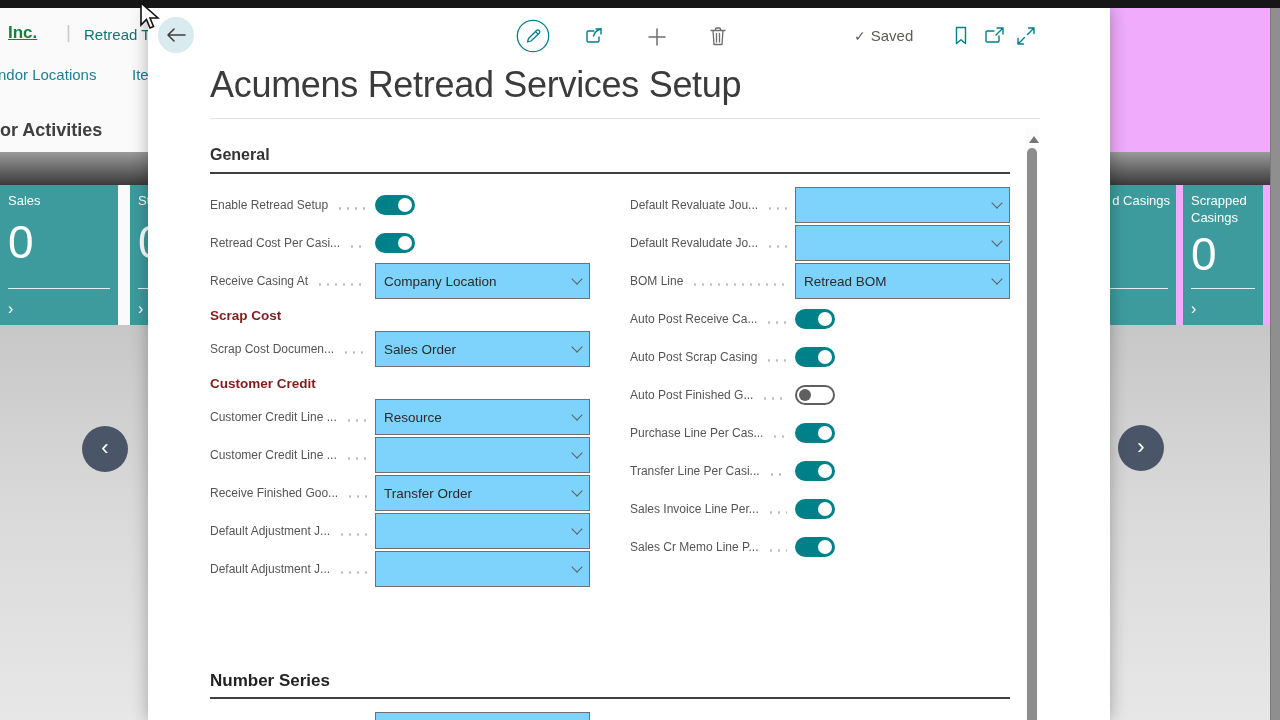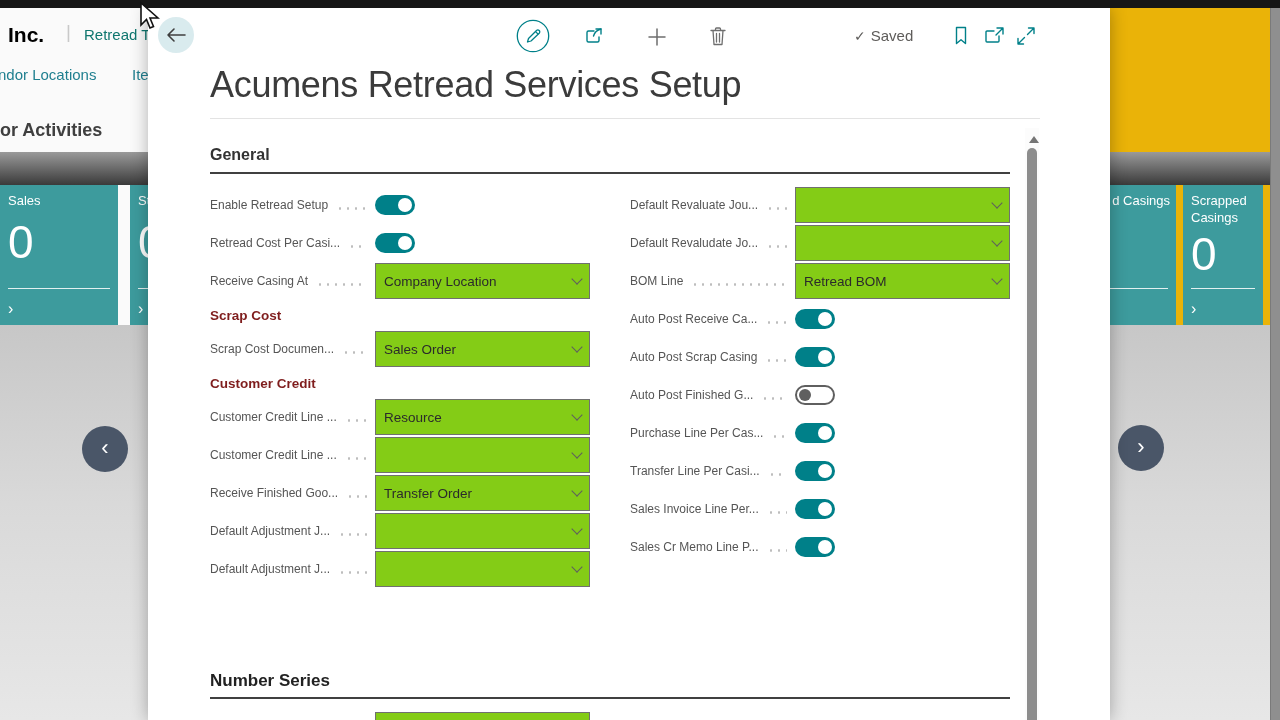--- a/index.html
+++ b/index.html
@@ -8,23 +8,23 @@
     position:relative; width:1280px; height:720px; overflow:hidden;
     font-family:"Liberation Sans", sans-serif; background:#fff; margin:0 auto;
   }
   .abs { position:absolute; }
 
   
   .topbar { position:absolute; left:0; top:0; width:1280px; height:8px; background:#161616; z-index:40; }
 
   
   .bg-left  { position:absolute; left:0; top:8px; width:148px; height:712px; background:#fafafa; overflow:hidden; }
-  .bg-right { position:absolute; left:1110px; top:8px; width:170px; height:712px; background:#eab308; overflow:hidden; }
-
-  .company { left:8px; top:15px; font-size:21px; font-weight:700; color:#000000; white-space:nowrap; }
+  .bg-right { position:absolute; left:1110px; top:8px; width:170px; height:712px; background:#f0abfc; overflow:hidden; }
+
+  .company { left:8px; top:15px; font-size:17px; font-weight:700; color:#15803d; white-space:nowrap;text-decoration:underline; }
   .hdr-divider { left:66px; top:13px; font-size:19px; color:#c9c9c9; font-weight:300; }
   .hdr-tab { left:84px; top:18px; font-size:15px; color:#0f766e; white-space:nowrap; }
   .bg-link { font-size:15px; color:#1f7f8f; white-space:nowrap; cursor:pointer; }
   .activities-hdr { left:0; top:112px; font-size:18px; font-weight:600; color:#3f3f3f; white-space:nowrap; }
 
   .darkband { left:0; top:144px; right:0; height:33px; background:linear-gradient(#9a9a9a, #3a3a3a); }
   .grayarea { left:0; top:317px; right:0; bottom:0; background:linear-gradient(#c7c7c7 0%, #d9d9d9 45%, #e7e7e7 100%); }
 
   .tile { position:absolute; top:177px; height:140px; background:#3d9b9d; color:#fff; cursor:pointer; }
   .tile .t-label { position:absolute; top:8px; left:8px; right:6px; font-size:13px; line-height:1.3; }
@@ -79,21 +79,21 @@
     background-image:radial-gradient(circle, #bdbdbd 1px, transparent 1.4px);
     background-size:8px 3px; background-repeat:repeat-x; background-position:left center; }
   .ctrl { flex:0 0 215px; display:flex; align-items:center; }
 
   .toggle { width:40px; height:20px; border-radius:10px; position:relative; cursor:pointer; }
   .toggle.on { background:#008089; }
   .toggle.on .knob { position:absolute; top:3px; left:23px; width:14px; height:14px; border-radius:50%; background:#fff; }
   .toggle.off { background:#fff; border:2px solid #5f5f5f; }
   .toggle.off .knob { position:absolute; top:2px; left:2px; width:12px; height:12px; border-radius:50%; background:#5f5f5f; }
 
-  .combobox { width:215px; height:26px; border:1px solid #707070; background:#84cc16;
+  .combobox { width:215px; height:26px; border:1px solid #707070; background:#7dd3fc;
     display:flex; align-items:center; justify-content:space-between; padding:17px 8px; cursor:pointer; }
   .combo-value { font-size:13.5px; color:#2b2b2b; white-space:nowrap; overflow:hidden; }
   .chev { width:8px; height:8px; border-right:1.5px solid #5f5f5f; border-bottom:1.5px solid #5f5f5f;
     transform:rotate(45deg); margin-top:-4px; flex:0 0 auto; }
 
   .ns-partial { left:227px; top:704px; }
 
   
   .scroll-track { left:877px; top:120px; width:14px; bottom:0; background:#fcfcfc; }
   .scroll-up { left:881px; top:128px; width:0; height:0;

